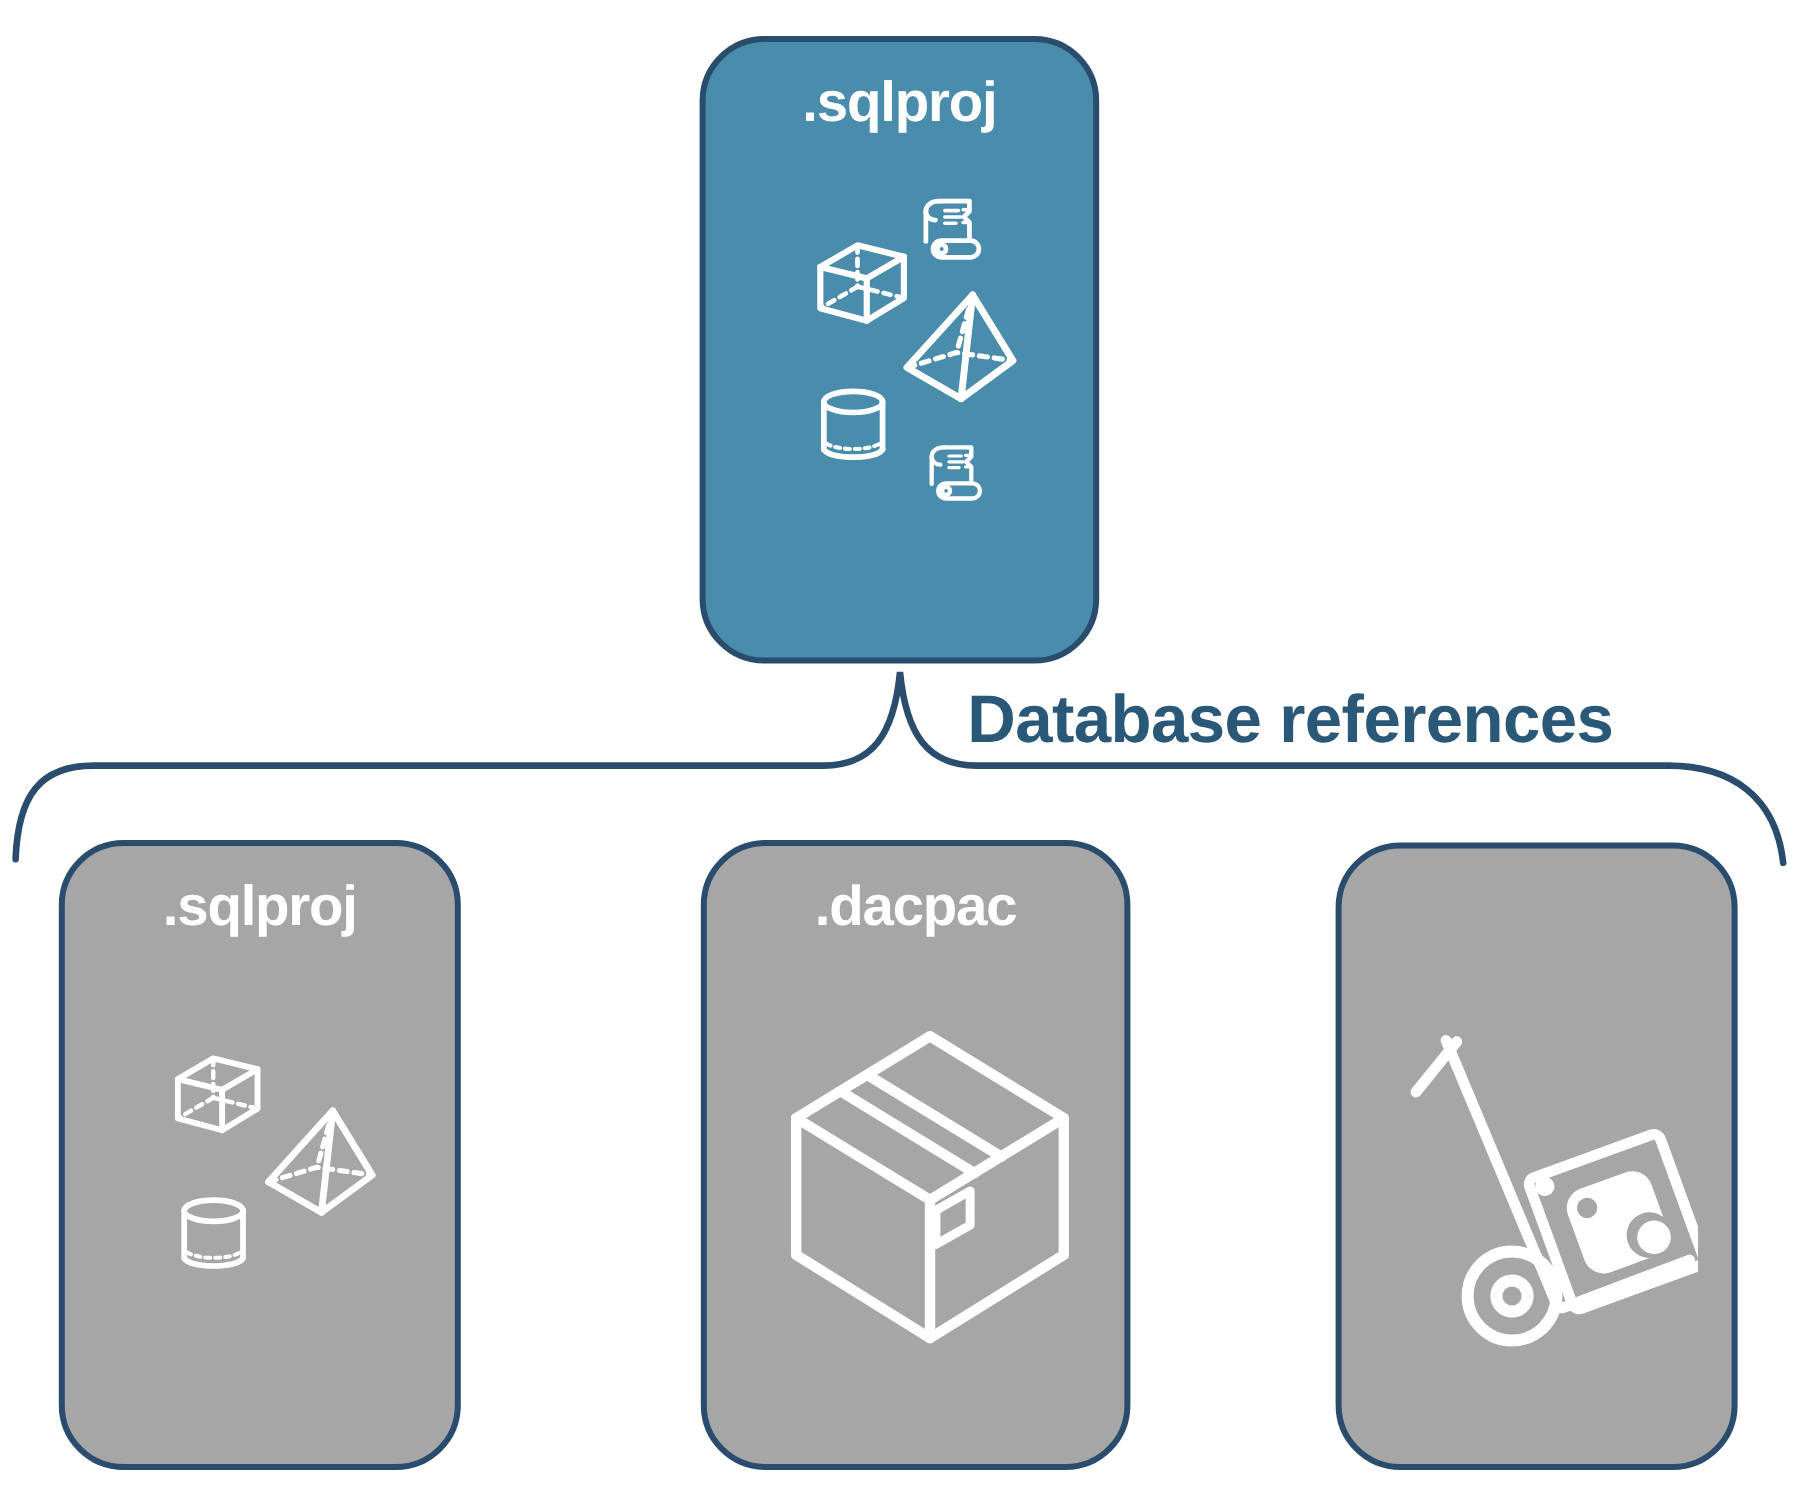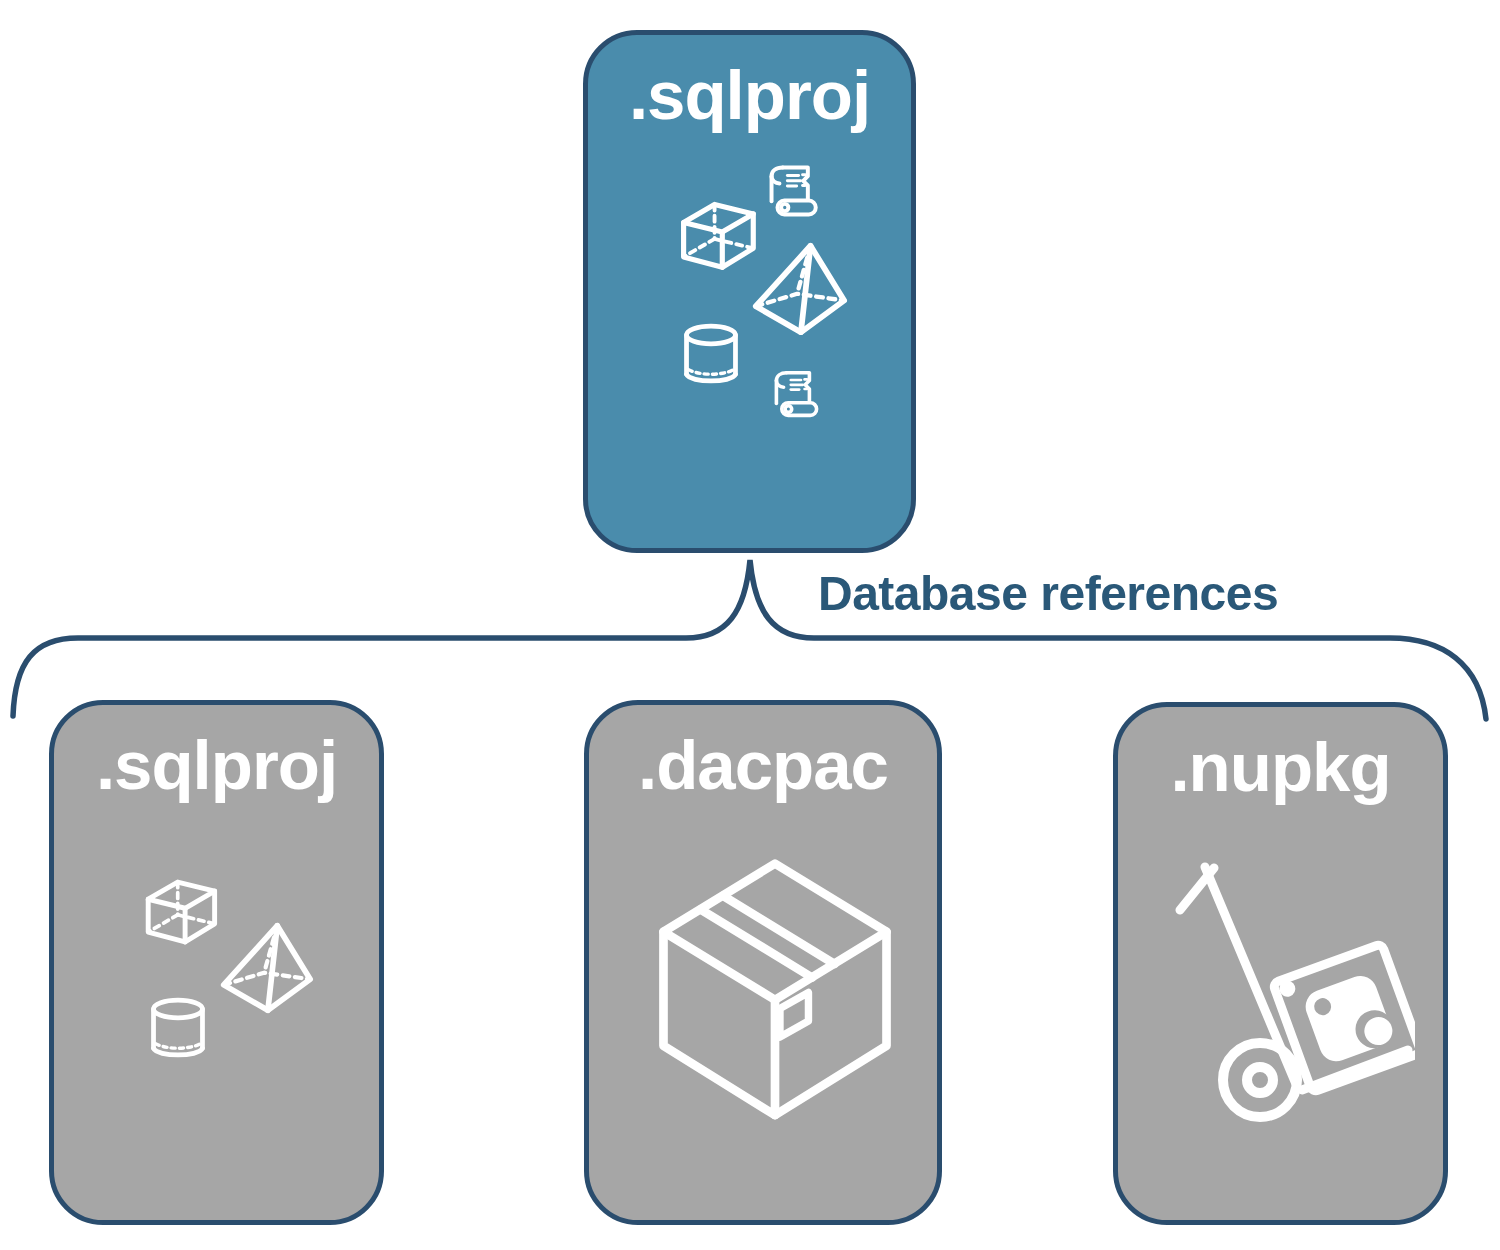--- a/index.html
+++ b/index.html
@@ -13,29 +13,29 @@
     border:5px solid var(--line-navy,#2a4d6e);
     border-radius:54px;
   }
   .node-root { left:583px; top:30px; width:333px; height:523px; background:var(--accent-blue,#4a8cac); }
   .node-child { top:700px; width:335px; height:525px; background:var(--node-gray,#a6a6a6); }
   #child-sqlproj { left:49px; }
   #child-dacpac  { left:584px; width:358px; }
   #child-nupkg   { left:1113px; top:702px; height:523px; }
   .node-title {
     display:block; text-align:center; margin-top:26px;
-    font-weight:bold; font-size:69px; letter-spacing:-1px;
+    font-weight:bold; font-size:47px; letter-spacing:-1px;
     color:#ffffff; line-height:1;
   }
   .icon { position:absolute; }
   .brace-svg { position:absolute; left:0; top:0; pointer-events:none; }
   .connector-label {
     position:absolute; left:806px; top:568px;
-    font-size:48px; font-weight:bold; letter-spacing:-0.5px;
-    color:var(--label-navy,#2a5878); line-height:1.1; white-space:nowrap;margin-left:12px;
+    font-size:56px; font-weight:bold; letter-spacing:-0.5px;
+    color:var(--label-navy,#2a5878); line-height:1.1; white-space:nowrap;
   }
   .stroke-icon { stroke:var(--icon-white,#ffffff); fill:none; stroke-linecap:round; stroke-linejoin:round; }
 </style>
 </head>
 <body>
 
 <div class="canvas">
 
   <div class="node node-root">
     <span class="node-title">.sqlproj</span>
@@ -163,21 +163,20 @@
         <path d="M40 52 L130 107"></path>
         <path d="M58 41 L148 96"></path>
         <path d="M10 70 L10 162 L100 218 L100 125"></path>
         <path d="M190 70 L190 162 L100 218"></path>
         <path d="M104 132 L127 119 L127 142 L104 155 Z" stroke-width="6"></path>
       </g>
     </svg>
   </div>
 
   <div class="node node-child" id="child-nupkg">
-    <span class="node-title">.nupkg</span>
 
     <svg class="icon" style="left:57px; top:151px;" width="240" height="275" viewBox="0 0 240 275">
       <g class="stroke-icon" stroke-width="9">
         <path d="M5 52 L39 10"></path>
         <path d="M30 9 L121 226"></path>
         <path d="M127 232 L233 192"></path>
         <circle cx="85" cy="222" r="37" stroke-width="10"></circle>
         <circle cx="85" cy="222" r="13" stroke-width="10"></circle>
         <g transform="rotate(-20 172 160)">
           <rect x="114" y="102" width="116" height="116" rx="6" stroke-width="9"></rect>

